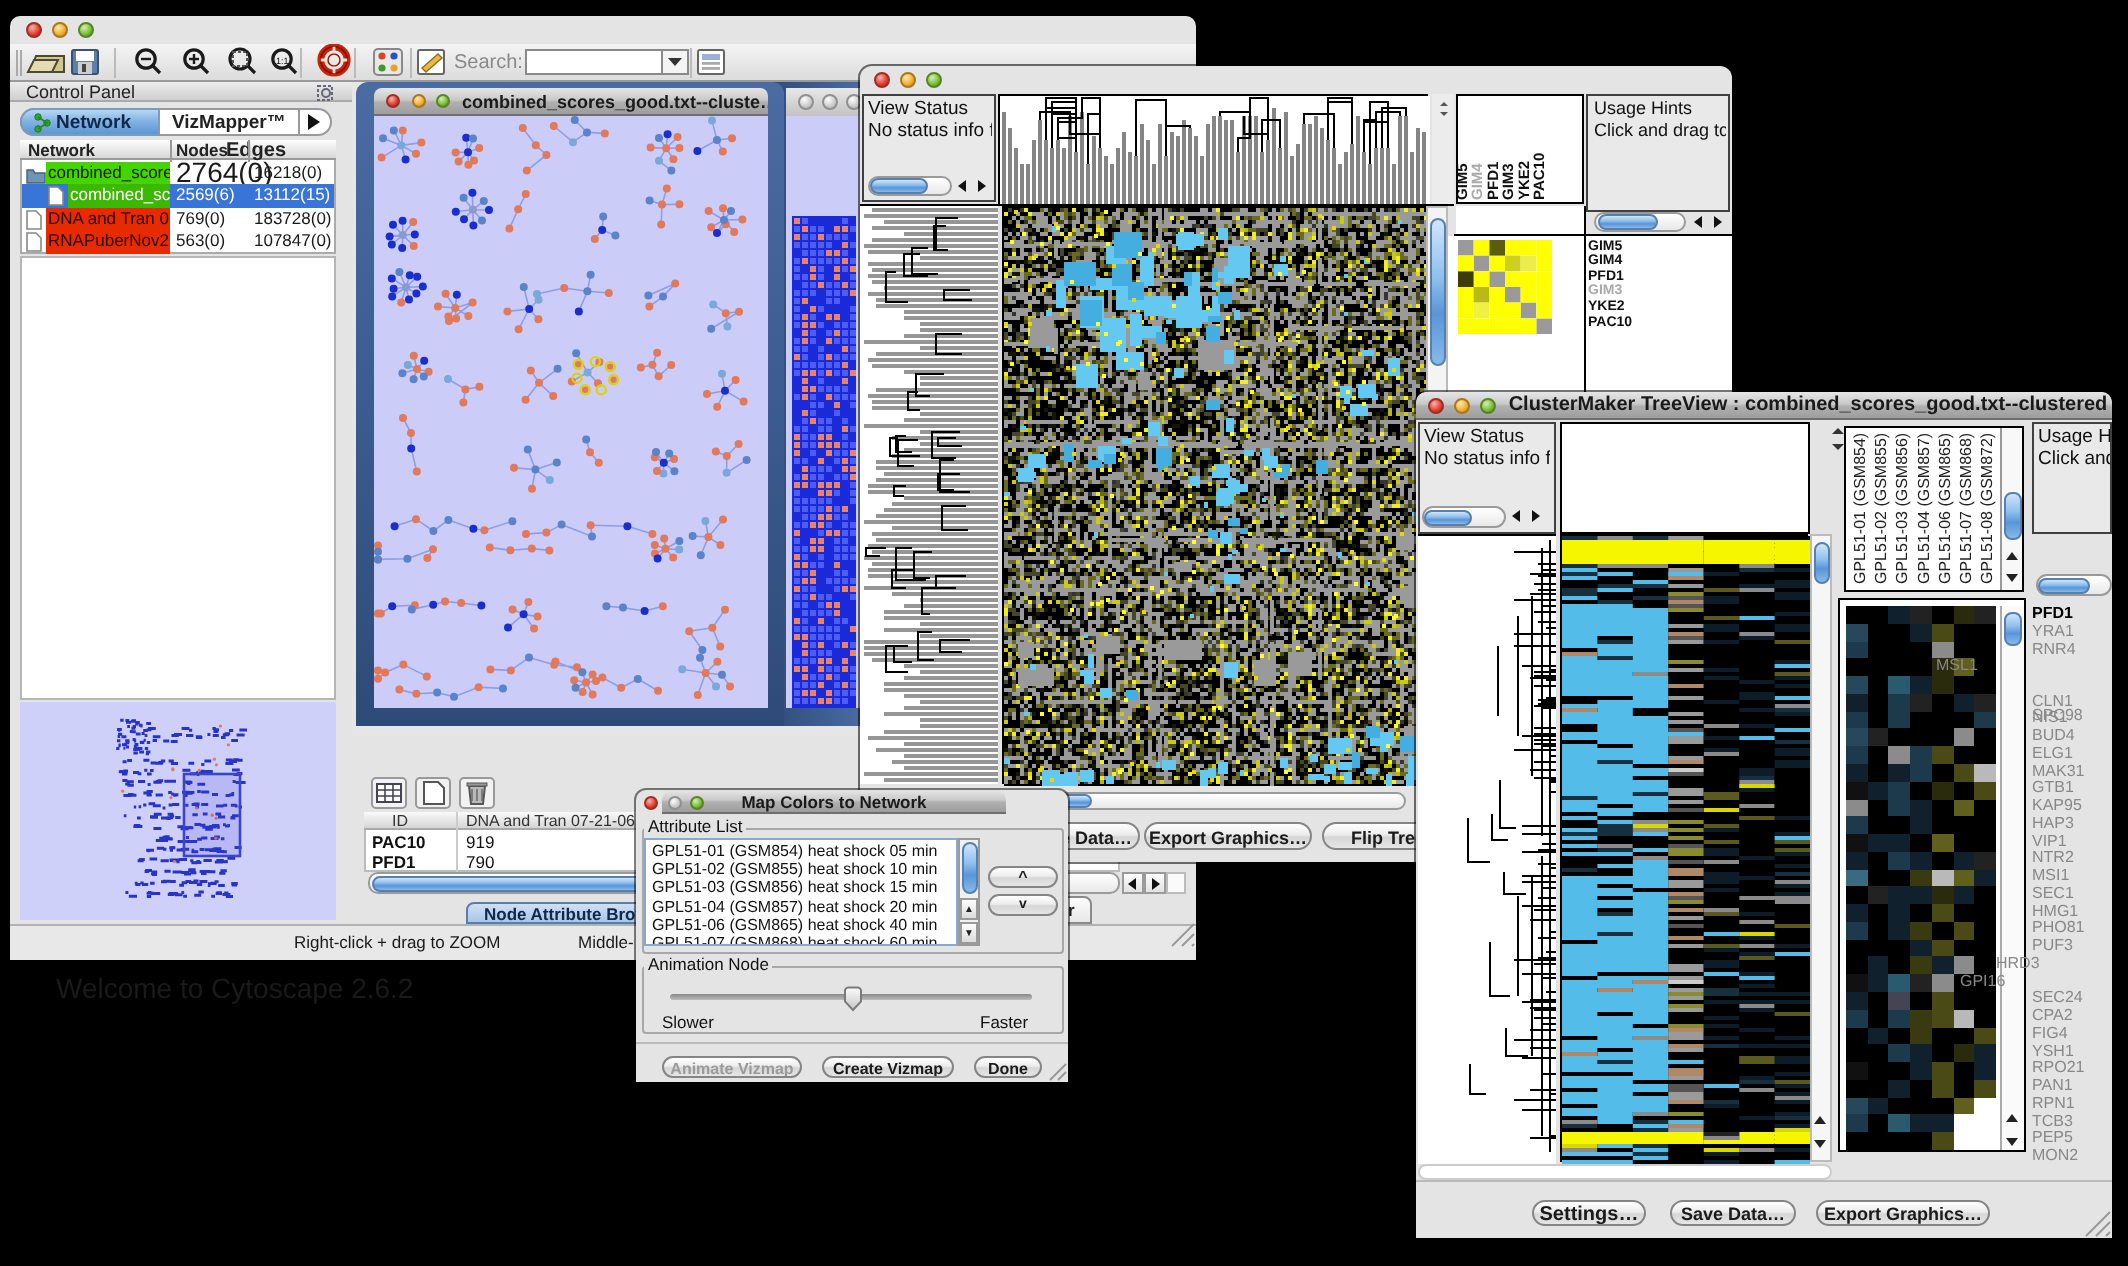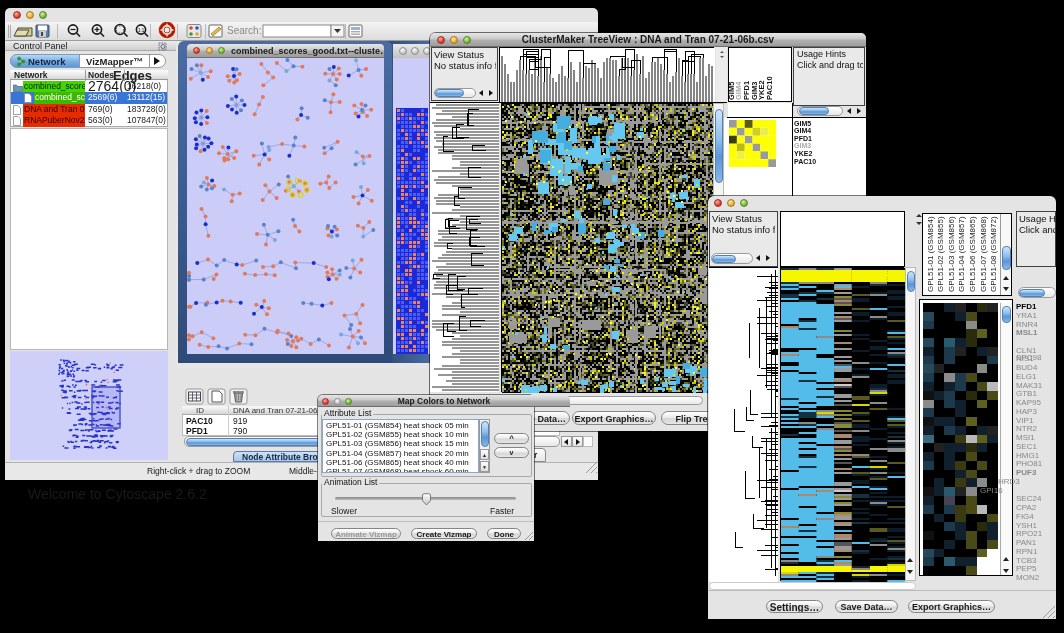--- a/index.html
+++ b/index.html
@@ -106,21 +106,21 @@
       <path d="M3 2.5 L7.5 5.5 L3 8.5" stroke="#2a8a1a" fill="none"></path>
     </svg>
     <div class="abs" style="left:28px;top:55px;width:50px;font-size:9.5px;font-weight:bold;color:#10284a;line-height:13px">Network</div>
     <div class="abs" style="left:86px;top:55px;font-size:9.5px;font-weight:bold;color:#222;line-height:13px">VizMapper™</div>
     <div class="abs" style="left:149px;top:54px;width:1px;height:14px;background:#999"></div>
     <div class="abs" style="left:154px;top:57px;width:0;height:0;border-left:6px solid #111;border-top:4px solid transparent;border-bottom:4px solid transparent"></div>
     <div class="abs" style="left:10px;top:70px;width:158px;height:57px;background:#fff;border:1px solid #aaa"></div>
     <div class="abs" style="left:10px;top:70px;width:158px;height:10px;background:linear-gradient(#fdfdfd,#d8d8d8);border-bottom:1px solid #999"></div>
     <div class="abs" style="left:14px;top:71px;font-size:8.5px;font-weight:bold;color:#222;line-height:9px">Network</div>
     <div class="abs" style="left:88px;top:71px;font-size:8.5px;font-weight:bold;color:#222;line-height:9px">Nodes</div>
-    <div class="abs" style="left:113px;top:71px;font-size:13px;font-weight:bold;color:#222;line-height:9px">Edges</div>
+    <div class="abs" style="left:113px;top:71px;font-size:10px;font-weight:bold;color:#222;line-height:9px">Edges</div>
     <div class="abs" style="left:85px;top:70px;width:1px;height:11px;background:#999"></div>
     <div class="abs" style="left:124px;top:70px;width:1px;height:11px;background:#999"></div>
     <svg class="abs" style="left:13px;top:82.5px" width="10" height="9">
       <path d="M0.5 2 h3 l1 1.5 h5 v5 h-9 z" fill="#6f95b5" stroke="#44617e" stroke-width="0.7"></path>
     </svg>
     <div class="abs" style="left:23px;top:81.0px;width:62px;height:11.4px;background:#44d400"></div>
     <div class="abs" style="left:24px;top:81.0px;font-size:8.5px;color:#102000;line-height:11.4px;white-space:nowrap;overflow:hidden;width:61px">combined_scores</div>
     <div class="abs" style="left:88px;top:81.0px;font-size:14px;color:#1a1a1a;line-height:11.4px">2764(0)</div>
     <div class="abs" style="left:127px;top:81.0px;font-size:8.5px;color:#1a1a1a;line-height:11.4px">16218(0)</div>
     <div class="abs" style="left:11px;top:92.4px;width:156px;height:11.4px;background:#3875d7"></div>
@@ -513,23 +513,20 @@
     <div class="abs" style="left:572px;top:436px;width:11px;height:11px;background:linear-gradient(#fdfdfd,#e2e2e2);border:1px solid #9a9a9a"></div>
     <div class="tri" style="left:564px;top:439px;border-right:4px solid #111;border-top:3px solid transparent;border-bottom:3px solid transparent"></div>
     <div class="tri" style="left:576px;top:439px;border-left:4px solid #111;border-top:3px solid transparent;border-bottom:3px solid transparent"></div>
     <div class="abs" style="left:583px;top:436px;width:10px;height:11px;background:#fafafa;border:1px solid #bbb"></div>
     <div class="abs" style="left:233px;top:451px;width:308px;height:11px;background:linear-gradient(#cfe0f5,#a8c6ea);border:1px solid #5b7ba8;border-radius:4px 4px 0 0;font-size:8.5px;font-weight:bold;color:#10284a;line-height:11px;padding-left:8px;white-space:nowrap;overflow:hidden">Node Attribute Browser</div>
     <div class="abs" style="left:527px;top:448px;width:19px;height:14px;background:linear-gradient(#fcfcfc,#e8e8e8);border:1px solid #8a8a8a;border-radius:4px 4px 0 0;font-size:8.5px;font-weight:bold;color:#222;line-height:13px;padding-left:6px">r</div>
     <svg class="abs" style="left:584px;top:460px" width="14" height="15">
       <path d="M13 2 L2 13 M13 7 L7 13 M13 12 L12 13" stroke="#9a9a9a" stroke-width="1"></path>
     </svg>
     <div class="abs" style="left:430px;top:33px;width:436px;height:398px;background:#e4e4e4;border-radius:6px 6px 0 0;box-shadow:0 0 0 1px rgba(0,0,0,0.55)"></div>
-    <div class="titlebar" style="left:430px;top:33px;width:436px;height:14px">
-      <div class="tt" style="font-size:10px;line-height:14px">ClusterMaker TreeView : DNA and Tran 07-21-06b.csv</div>
-    </div>
     <div class="tl r" style="left:437px;top:36px"></div>
     <div class="tl y" style="left:450px;top:36px"></div>
     <div class="tl g" style="left:463px;top:36px"></div>
     <div class="box" style="left:431px;top:47px;width:67px;height:54px"></div>
     <div class="abs" style="left:434px;top:49px;font-size:9.5px;color:#111;line-height:11px;white-space:nowrap;overflow:hidden;width:62px">View Status<br>No status info f</div>
     <div class="strack" style="left:434px;top:88px;width:42px;height:10px"></div>
     <div class="bpill" style="left:435px;top:89px;width:29px;height:8px"></div>
     <div class="tri" style="left:479px;top:90px;border-right:4px solid #111;border-top:3.5px solid transparent;border-bottom:3.5px solid transparent"></div>
     <div class="tri" style="left:489px;top:90px;border-left:4px solid #111;border-top:3.5px solid transparent;border-bottom:3.5px solid transparent"></div>
     <div class="abs" style="left:499px;top:47px;width:215px;height:55px;border:1px solid #000;background:#fff"><svg width="215" height="55">
@@ -598,20 +595,23 @@
     <div style="position:absolute;left:794px;top:134.7px;font-size:7px;font-weight:bold;color:#111;line-height:7.6px">PFD1</div>
     <div style="position:absolute;left:794px;top:142.3px;font-size:7px;font-weight:bold;color:#aaa;line-height:7.6px">GIM3</div>
     <div style="position:absolute;left:794px;top:149.9px;font-size:7px;font-weight:bold;color:#111;line-height:7.6px">YKE2</div>
     <div style="position:absolute;left:794px;top:157.5px;font-size:7px;font-weight:bold;color:#111;line-height:7.6px">PAC10</div>
     <div class="strack" style="left:503px;top:396px;width:200px;height:9px"></div>
     <div class="bpill" style="left:528px;top:397px;width:18px;height:7px"></div>
     <div class="btn" style="left:510px;top:411px;width:60px;height:14px;font-size:9px;line-height:14px">Save Data…</div>
     <div class="btn" style="left:572px;top:411px;width:84px;height:14px;font-size:9px;line-height:14px">Export Graphics…</div>
     <div class="btn" style="left:661px;top:411px;width:75px;height:14px;font-size:9px;line-height:14px">Flip Tree N</div>
     <div class="abs" style="left:708px;top:196px;width:348px;height:423px;background:#e4e4e4;border-radius:6px 6px 0 0;box-shadow:0 0 0 1px rgba(0,0,0,0.55)"></div>
+    <div class="titlebar" style="left:708px;top:196px;width:348px;height:14px">
+      <div class="tt" style="left:44px;font-size:10px;line-height:14px;white-space:nowrap;overflow:hidden">ClusterMaker TreeView : combined_scores_good.txt--clustered</div>
+    </div>
     <div class="tl r" style="left:714px;top:199px"></div>
     <div class="tl y" style="left:727px;top:199px"></div>
     <div class="tl g" style="left:740px;top:199px"></div>
     <div class="box" style="left:709px;top:211px;width:69px;height:56px"></div>
     <div class="abs" style="left:712px;top:213px;font-size:9.5px;color:#111;line-height:11px;white-space:nowrap;overflow:hidden;width:63px">View Status<br>No status info f</div>
     <div class="strack" style="left:711px;top:253px;width:42px;height:11px"></div>
     <div class="bpill" style="left:712px;top:254.5px;width:24px;height:8px"></div>
     <div class="tri" style="left:756px;top:255px;border-right:4px solid #111;border-top:3.5px solid transparent;border-bottom:3.5px solid transparent"></div>
     <div class="tri" style="left:766px;top:255px;border-left:4px solid #111;border-top:3.5px solid transparent;border-bottom:3.5px solid transparent"></div>
     <div class="abs" style="left:780px;top:211px;width:125px;height:56px;background:#fff;border:1px solid #000"></div>
@@ -680,37 +680,37 @@
         <path fill="#3a3a10" d="M32 132h11v8h-11zM32 158h11v9h-11zM32 175h11v9h-11zM32 202h11v9h-11zM32 211h11v8h-11z"></path>
         <path fill="#445" d="M21 193h11v9h-11z"></path>
       </svg></div>
     <div class="abs" style="left:1000px;top:303px;width:12px;height:272px;background:#fafafa;border-left:1px solid #aaa"></div>
     <div class="bpill" style="left:1002px;top:306px;width:9px;height:17px;border-radius:4px"></div>
     <div class="abs" style="left:1003px;top:557px;width:0;height:0;border-bottom:4px solid #222;border-left:3.5px solid transparent;border-right:3.5px solid transparent"></div>
     <div class="abs" style="left:1003px;top:569px;width:0;height:0;border-top:4px solid #222;border-left:3.5px solid transparent;border-right:3.5px solid transparent"></div>
     <div style="position:absolute;left:1016px;top:303.0px;font-size:8px;font-weight:bold;color:#000;line-height:8px">PFD1</div>
     <div style="position:absolute;left:1016px;top:311.7px;font-size:8px;font-weight:normal;color:#888;line-height:8px">YRA1</div>
     <div style="position:absolute;left:1016px;top:320.5px;font-size:8px;font-weight:normal;color:#888;line-height:8px">RNR4</div>
-    <div style="position:absolute;left:1016px;top:329.2px;font-size:8px;font-weight:bold;color:#888;line-height:8px">MSL1</div>
+    <div style="position:absolute;left:968px;top:329.2px;font-size:8px;font-weight:normal;color:#888;line-height:8px">MSL1</div>
     <div style="position:absolute;left:1016px;top:354px;font-size:8px;font-weight:normal;color:#888;line-height:8px">SPC98</div>
     <div style="position:absolute;left:1016px;top:346.7px;font-size:8px;font-weight:normal;color:#888;line-height:8px">CLN1</div>
     <div style="position:absolute;left:1016px;top:355.4px;font-size:8px;font-weight:normal;color:#888;line-height:8px">NIS1</div>
     <div style="position:absolute;left:1016px;top:364.2px;font-size:8px;font-weight:normal;color:#888;line-height:8px">BUD4</div>
     <div style="position:absolute;left:1016px;top:372.9px;font-size:8px;font-weight:normal;color:#888;line-height:8px">ELG1</div>
     <div style="position:absolute;left:1016px;top:381.7px;font-size:8px;font-weight:normal;color:#888;line-height:8px">MAK31</div>
     <div style="position:absolute;left:1016px;top:390.4px;font-size:8px;font-weight:normal;color:#888;line-height:8px">GTB1</div>
     <div style="position:absolute;left:1016px;top:399.1px;font-size:8px;font-weight:normal;color:#888;line-height:8px">KAP95</div>
     <div style="position:absolute;left:1016px;top:407.9px;font-size:8px;font-weight:normal;color:#888;line-height:8px">HAP3</div>
     <div style="position:absolute;left:1016px;top:416.6px;font-size:8px;font-weight:normal;color:#888;line-height:8px">VIP1</div>
     <div style="position:absolute;left:1016px;top:425.4px;font-size:8px;font-weight:normal;color:#888;line-height:8px">NTR2</div>
     <div style="position:absolute;left:1016px;top:434.1px;font-size:8px;font-weight:normal;color:#888;line-height:8px">MSI1</div>
     <div style="position:absolute;left:1016px;top:442.8px;font-size:8px;font-weight:normal;color:#888;line-height:8px">SEC1</div>
     <div style="position:absolute;left:1016px;top:451.6px;font-size:8px;font-weight:normal;color:#888;line-height:8px">HMG1</div>
     <div style="position:absolute;left:1016px;top:460.3px;font-size:8px;font-weight:normal;color:#888;line-height:8px">PHO81</div>
-    <div style="position:absolute;left:1016px;top:469.1px;font-size:8px;font-weight:bold;color:#888;line-height:8px">PUF3</div>
+    <div style="position:absolute;left:1016px;top:469.1px;font-size:8px;font-weight:normal;color:#888;line-height:8px">PUF3</div>
     <div style="position:absolute;left:998px;top:477.8px;font-size:8px;font-weight:normal;color:#888;line-height:8px">HRD3</div>
     <div style="position:absolute;left:980px;top:486.5px;font-size:8px;font-weight:normal;color:#888;line-height:8px">GPI16</div>
     <div style="position:absolute;left:1016px;top:495.3px;font-size:8px;font-weight:normal;color:#888;line-height:8px">SEC24</div>
     <div style="position:absolute;left:1016px;top:504.0px;font-size:8px;font-weight:normal;color:#888;line-height:8px">CPA2</div>
     <div style="position:absolute;left:1016px;top:512.8px;font-size:8px;font-weight:normal;color:#888;line-height:8px">FIG4</div>
     <div style="position:absolute;left:1016px;top:521.5px;font-size:8px;font-weight:normal;color:#888;line-height:8px">YSH1</div>
     <div style="position:absolute;left:1016px;top:530.2px;font-size:8px;font-weight:normal;color:#888;line-height:8px">RPO21</div>
     <div style="position:absolute;left:1016px;top:539.0px;font-size:8px;font-weight:normal;color:#888;line-height:8px">PAN1</div>
     <div style="position:absolute;left:1016px;top:547.7px;font-size:8px;font-weight:normal;color:#888;line-height:8px">RPN1</div>
     <div style="position:absolute;left:1016px;top:556.5px;font-size:8px;font-weight:normal;color:#888;line-height:8px">TCB3</div>
@@ -718,21 +718,21 @@
     <div style="position:absolute;left:1016px;top:573.9px;font-size:8px;font-weight:normal;color:#888;line-height:8px">MON2</div>
     <div class="abs" style="left:709px;top:582px;width:207px;height:8px;background:#fff;border:1px solid #ccc;border-radius:4px"></div>
     <div class="abs" style="left:708px;top:590px;width:348px;height:29px;background:#e4e4e4;border-top:1px solid #bbb"></div>
     <div class="btn" style="left:766px;top:600px;width:57px;height:13px;font-size:10px;line-height:13px">Settings…</div>
     <div class="btn" style="left:835px;top:600px;width:63px;height:13px;font-size:9px;line-height:13px">Save Data…</div>
     <div class="btn" style="left:908px;top:600px;width:87px;height:13px;font-size:9px;line-height:13px">Export Graphics…</div>
     <svg class="abs" style="left:1042px;top:605px" width="14" height="14">
       <path d="M13 1 L1 13 M13 6 L6 13 M13 11 L11 13" stroke="#999" stroke-width="1"></path>
     </svg>
     <div class="abs" style="left:318px;top:395px;width:216px;height:146px;background:#e4e4e4;border-radius:5px 5px 0 0;box-shadow:0 0 0 1px rgba(0,0,0,0.5)"></div>
-    <div class="titlebar" style="left:318px;top:395px;width:252px;height:12px">
+    <div class="titlebar" style="left:331px;top:395px;width:172px;height:12px">
       <div class="tt" style="font-size:8.5px;line-height:12px">Map Colors to Network</div>
     </div>
     <div class="tl r" style="left:322px;top:398px;width:7px;height:7px"></div>
     <div class="tl off" style="left:334px;top:398px;width:7px;height:7px"></div>
     <div class="tl g" style="left:345px;top:398px;width:7px;height:7px"></div>
     <div class="grp" style="left:321px;top:414px;width:211px;height:63px"></div>
     <div class="grplbl" style="left:322px;top:408px;font-size:8.5px">Attribute List</div>
     <div class="abs" style="left:322px;top:419px;width:157px;height:54px;background:#fff;border:1px solid #8aa8cc;font-size:8px;color:#111;padding:1px 0 0 3px;overflow:hidden">
       <div style="height:9.2px;line-height:9.4px;white-space:nowrap">GPL51-01 (GSM854) heat shock 05 min</div>
       <div style="height:9.2px;line-height:9.4px;white-space:nowrap">GPL51-02 (GSM855) heat shock 10 min</div>
@@ -741,21 +741,21 @@
       <div style="height:9.2px;line-height:9.4px;white-space:nowrap">GPL51-06 (GSM865) heat shock 40 min</div>
       <div style="height:9.2px;line-height:9.4px;white-space:nowrap">GPL51-07 (GSM868) heat shock 60 min</div>
     </div>
     <div class="abs" style="left:479px;top:419px;width:11px;height:54px;background:#f0f0f0;border:1px solid #999"></div>
     <div class="bpill" style="left:480.5px;top:421px;width:8px;height:26px;border-radius:4px"></div>
     <div class="arrbtn" style="left:480px;top:449px;width:9px;height:11px;line-height:11px;font-size:5px">▲</div>
     <div class="arrbtn" style="left:480px;top:461px;width:9px;height:11px;line-height:11px;font-size:5px">▼</div>
     <div class="btn" style="left:494px;top:433px;width:35px;height:11px;font-size:8px;line-height:10px;border-radius:6px">^</div>
     <div class="btn" style="left:494px;top:447px;width:35px;height:11px;font-size:7px;line-height:10px;border-radius:6px">v</div>
     <div class="grp" style="left:321px;top:483px;width:211px;height:34px"></div>
-    <div class="grplbl" style="left:322px;top:477px;font-size:8.5px">Animation List</div>
+    <div class="grplbl" style="left:322px;top:477px;font-size:8.5px">Animation Node</div>
     <div class="abs" style="left:335px;top:497px;width:181px;height:3px;background:linear-gradient(#888,#bbb);border-radius:2px"></div>
     <svg class="abs" style="left:421px;top:493px" width="11" height="13">
       <path d="M1.5 2 a2 2 0 0 1 1.6-1.3 h4.8 a2 2 0 0 1 1.6 1.3 v5.7 l-4 4.3 l-4 -4.3 z" fill="url(#tg)" stroke="#7a7a7a"></path>
       <defs>
         <linearGradient id="tg" x1="0" y1="0" x2="0" y2="1">
           <stop offset="0" stop-color="#fdfdfd"></stop>
           <stop offset="1" stop-color="#c6c6c6"></stop>
         </linearGradient>
       </defs>
     </svg>

